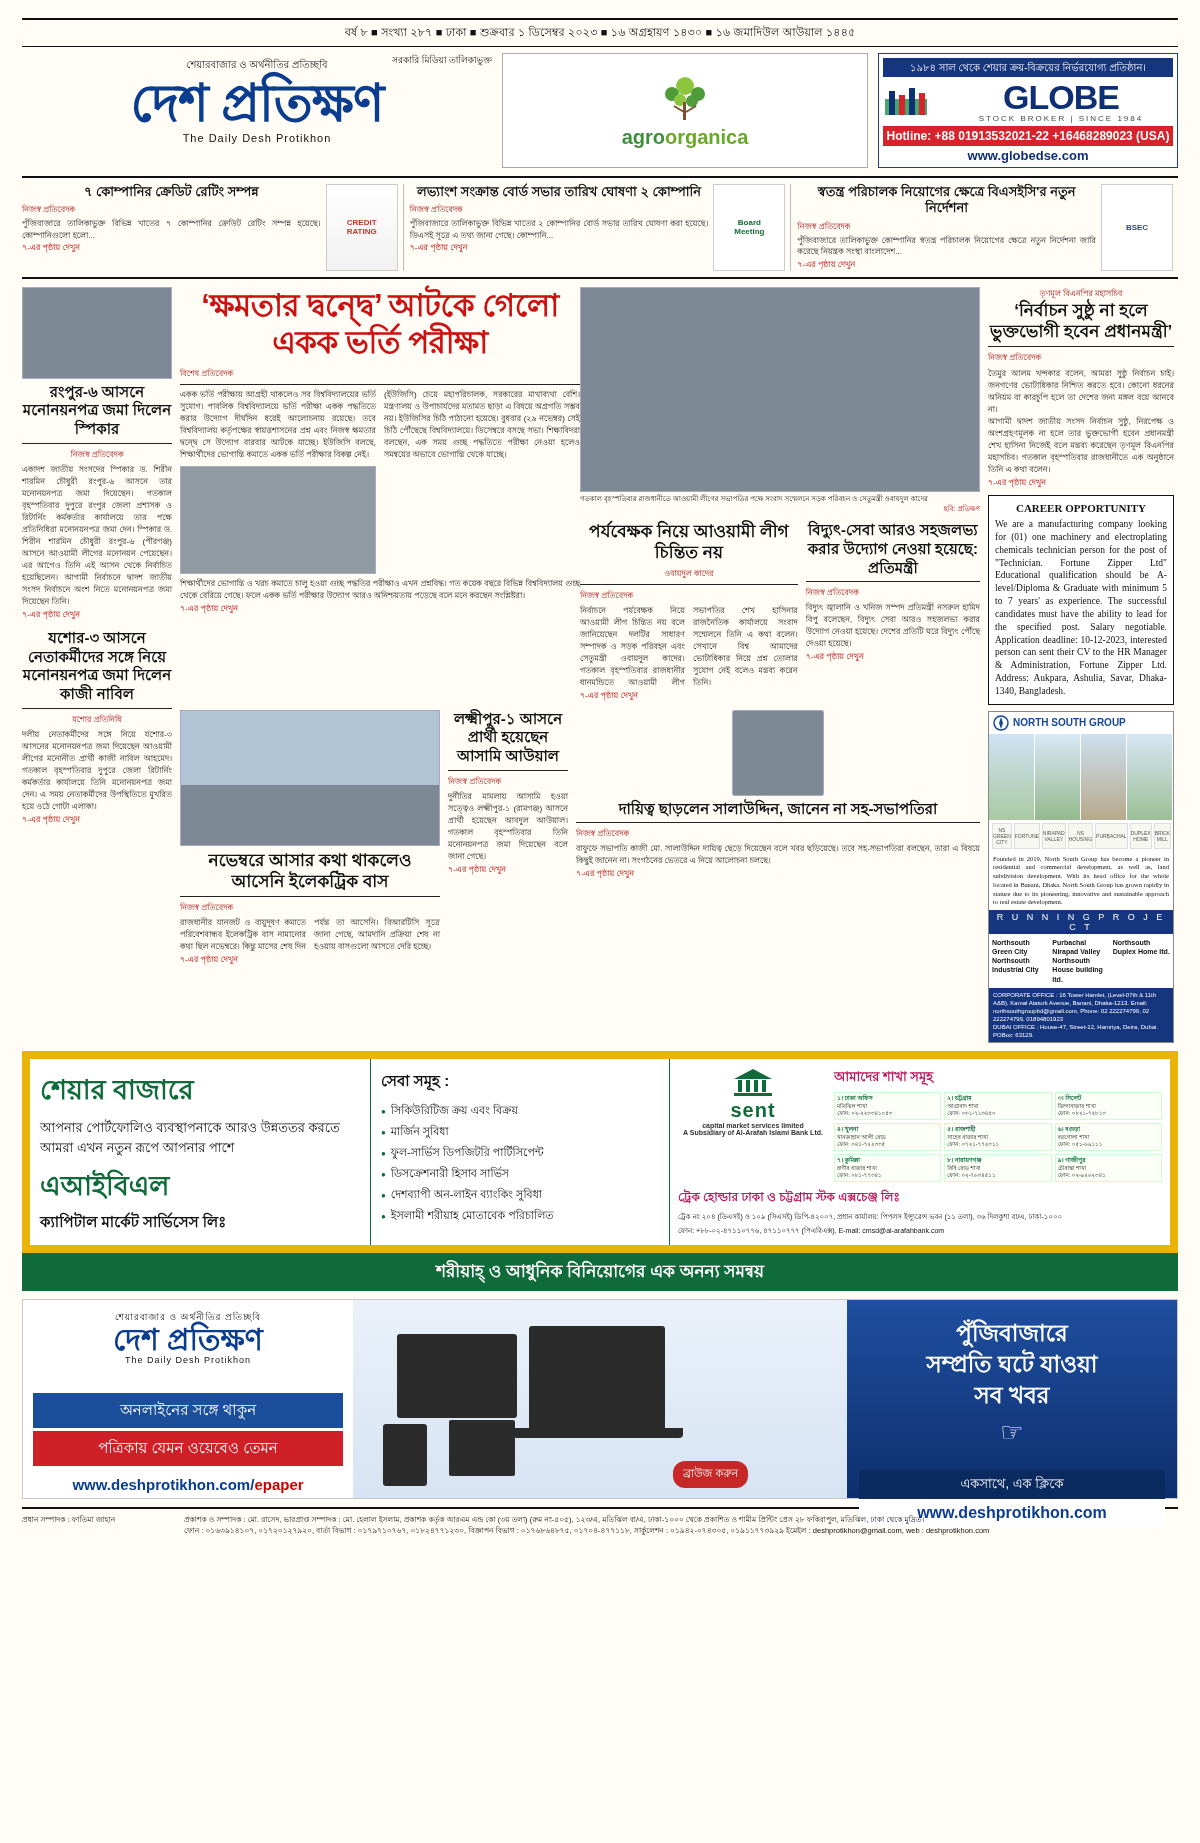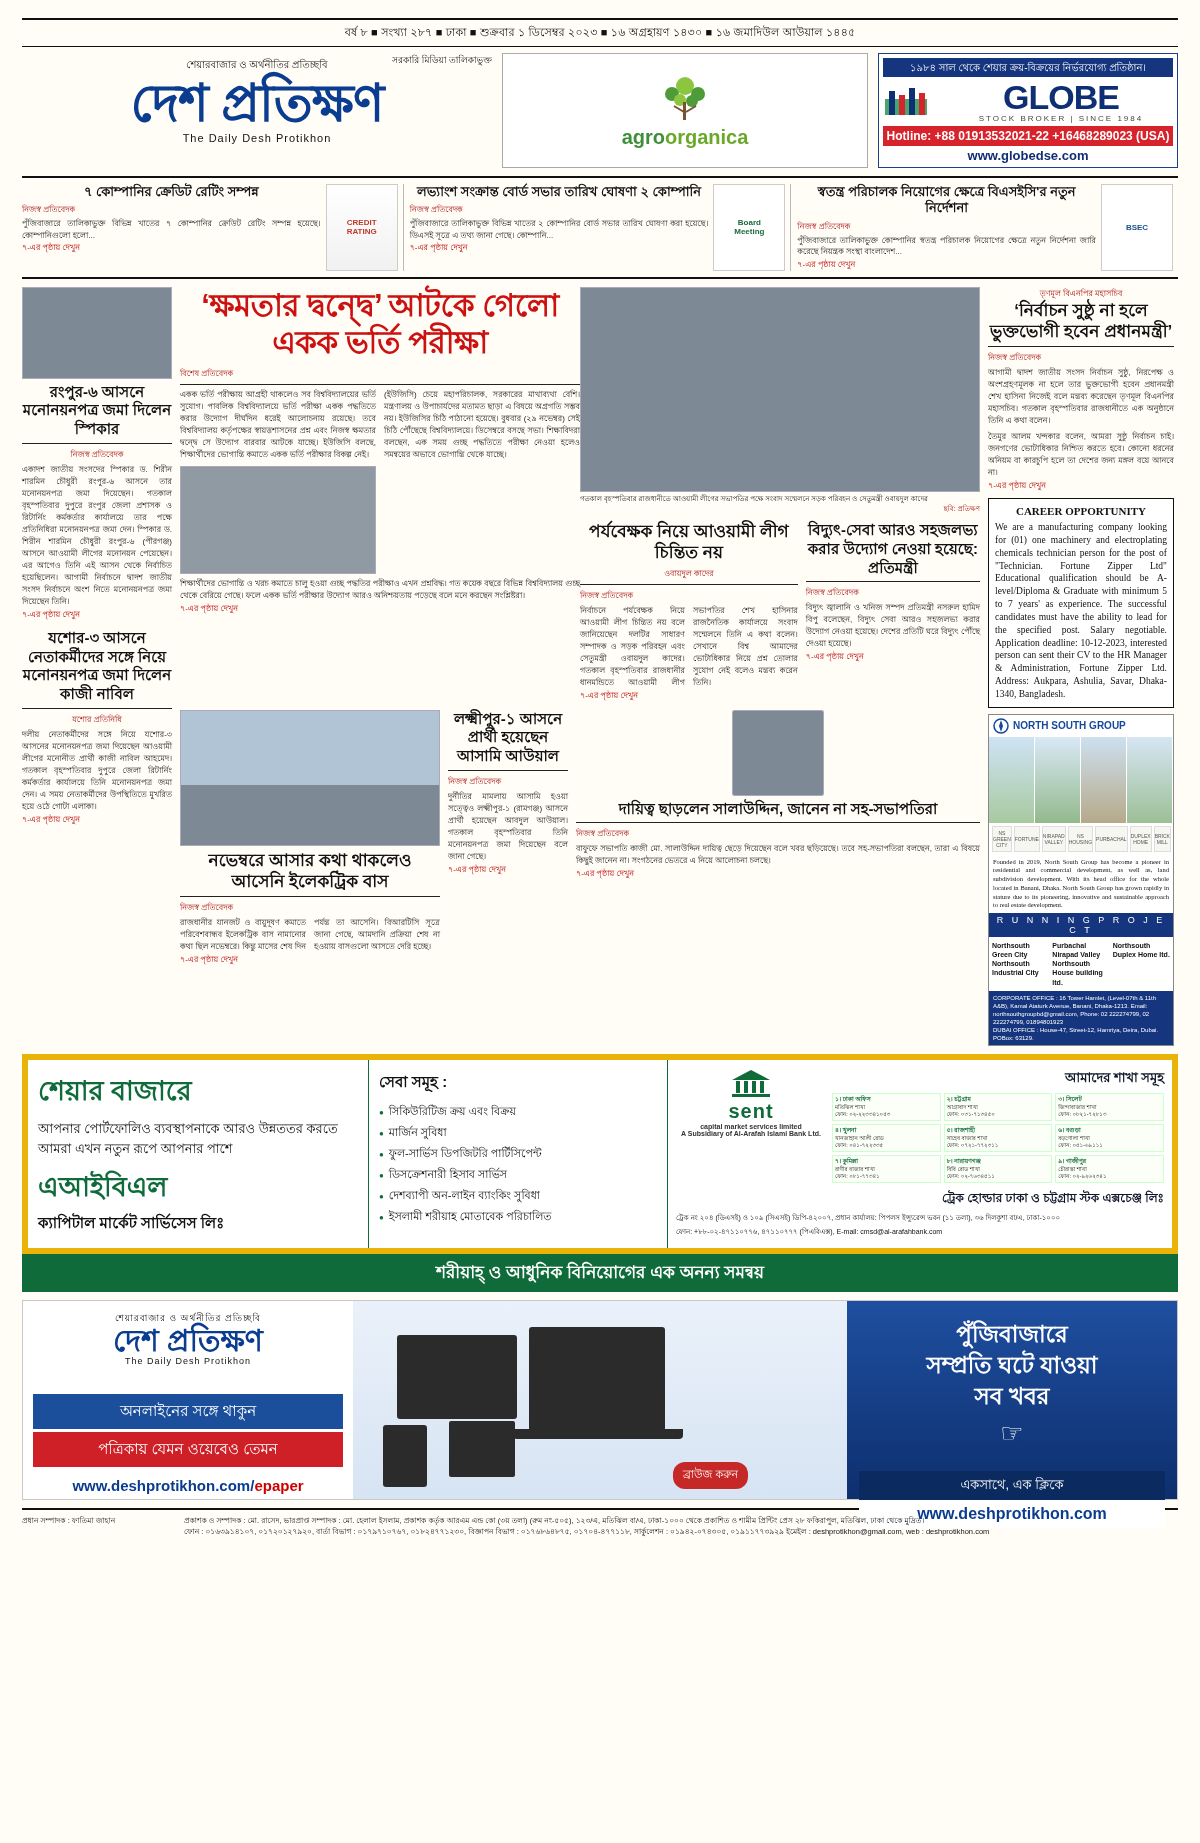--- a/index.html
+++ b/index.html
@@ -93,32 +93,32 @@
   .nsg-img div { flex:1; border-right:1px solid #fff; }
   .nsg-logos { display:flex; gap:2px; padding:3px; }
   .nsg-logos span { flex:1; height:26px; border:1px solid #ddd; background:#f7f7f2; font-size:5px; display:flex; align-items:center; justify-content:center; text-align:center; color:#555; }
   .nsg-about { font-size:6.5px; padding:3px 4px; line-height:1.35; text-align:justify; font-family:"Liberation Serif", serif; }
   .nsg-run { background:#16357f; color:#fff; text-align:center; font-size:9px; letter-spacing:3px; padding:2px; }
   .nsg-proj { display:flex; font-size:7px; font-weight:bold; padding:4px 3px; gap:3px; }
   .nsg-proj div { flex:1; line-height:1.3; }
   .nsg-foot { background:#16357f; color:#fff; font-size:6px; padding:3px 4px; line-height:1.35; }
 
   
-  .aibl { display:flex; margin-top:8px; border:6px solid #eab308; min-height:200px; }
+  .aibl { display:flex; margin-top:8px; border:8px solid #eab308; min-height:200px; }
   .aibl-l { width:340px; background:#fff; padding:10px; }
   .aibl-title { font-size:27px; font-weight:bold; color:#0f6b3a; }
   .aibl-txt { font-size:13px; line-height:1.5; margin-top:4px; color:#111; }
   .aibl-brand { font-size:27px; font-weight:bold; color:#0f6b3a; margin-top:8px; }
   .aibl-brand2 { font-size:15px; font-weight:bold; color:#111; }
   .aibl-m { width:300px; border-left:1px solid #0f6b3a; border-right:1px solid #0f6b3a; padding:10px; background:#fff; }
   .aibl-m h5 { margin:0 0 6px 0; font-size:15px; }
   .aibl-m ul { margin:0; padding:0; list-style:none; font-size:11px; line-height:1.9; }
   .aibl-m li:before { content:"●"; color:#0f6b3a; margin-right:5px; font-size:8px; }
   .aibl-r { flex:1; background:#fff; padding:8px; }
-  .branch-head { text-align:right; font-size:13px; font-weight:bold; color:#0f172a; }
+  .branch-head { text-align:left; font-size:13px; font-weight:bold; color:#be185d; }
   .aibl-logo { text-align:center; font-size:20px; font-weight:bold; color:#0f6b3a; letter-spacing:1px; }
   .aibl-logo small { display:block; font-size:7px; color:#333; letter-spacing:0; }
   .branches { display:flex; flex-wrap:wrap; gap:3px; margin-top:4px; }
   .branch { width:calc(33.33% - 2px); border:1px solid #cfc; background:#fbfff8; font-size:5.5px; line-height:1.3; padding:2px; }
   .branch b { color:#0f6b3a; font-size:6px; }
   .aibl-strip { background:#0f6b3a; color:#fff; text-align:center; font-size:17px; font-weight:bold; padding:5px; }
   .aibl-note { font-size:7px; line-height:1.4; margin-top:4px; }
 
   
   .promo { margin-top:8px; border:1px solid #c8c8c8; background:#fff; display:flex; height:200px; }
@@ -328,22 +328,22 @@
           <div class="tz-more">৭-এর পৃষ্ঠায় দেখুন</div>
         </div>
       </div>
     </div>
 
     <div class="col-right">
       <div style="font-size:8px;text-align:center;color:#a11;">তৃণমূল বিএনপির মহাসচিব</div>
       <div class="head-md">‘নির্বাচন সুষ্ঠু না হলে ভুক্তভোগী হবেন প্রধানমন্ত্রী’</div>
       <div class="hl"></div>
       <div class="byline" style="text-align:left">নিজস্ব প্রতিবেদক</div>
+      <div class="body-txt" style="margin-top:4px;">তৈমুর আলম খন্দকার বলেন, আমরা সুষ্ঠু নির্বাচন চাই। জনগণের ভোটাধিকার নিশ্চিত করতে হবে। কোনো ধরনের অনিয়ম বা কারচুপি হলে তা দেশের জন্য মঙ্গল বয়ে আনবে না।</div>
       <div class="body-txt">আগামী দ্বাদশ জাতীয় সংসদ নির্বাচন সুষ্ঠু, নিরপেক্ষ ও অংশগ্রহণমূলক না হলে তার ভুক্তভোগী হবেন প্রধানমন্ত্রী শেখ হাসিনা নিজেই বলে মন্তব্য করেছেন তৃণমূল বিএনপির মহাসচিব। গতকাল বৃহস্পতিবার রাজধানীতে এক অনুষ্ঠানে তিনি এ কথা বলেন।</div>
-      <div class="body-txt" style="margin-top:4px;">তৈমুর আলম খন্দকার বলেন, আমরা সুষ্ঠু নির্বাচন চাই। জনগণের ভোটাধিকার নিশ্চিত করতে হবে। কোনো ধরনের অনিয়ম বা কারচুপি হলে তা দেশের জন্য মঙ্গল বয়ে আনবে না।</div>
       <div class="tz-more">৭-এর পৃষ্ঠায় দেখুন</div>
 
       <div class="career">
         <h4>CAREER OPPORTUNITY</h4>
         <p>We are a manufacturing company looking for (01) one machinery and electroplating chemicals technician person for the post of "Technician. Fortune Zipper Ltd" Educational qualification should be A-level/Diploma &amp; Graduate with minimum 5 to 7 years' as experience. The successful candidates must have the ability to lead for the specified post. Salary negotiable. Application deadline: 10-12-2023, interested person can sent their CV to the HR Manager &amp; Administration, Fortune Zipper Ltd. Address: Aukpara, Ashulia, Savar, Dhaka-1340, Bangladesh.</p>
       </div>
 
       <div class="nsg">
         <div class="nsg-top">
           <svg width="16" height="16" viewBox="0 0 16 16">

